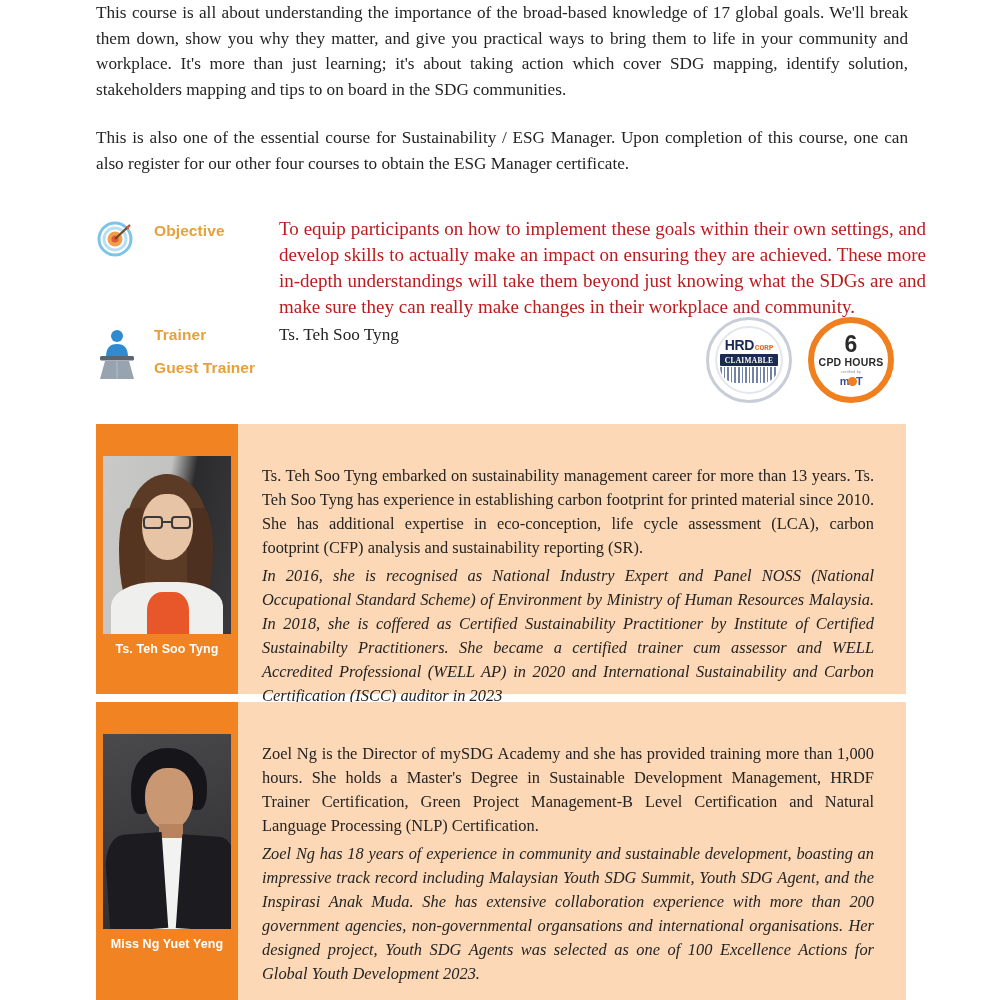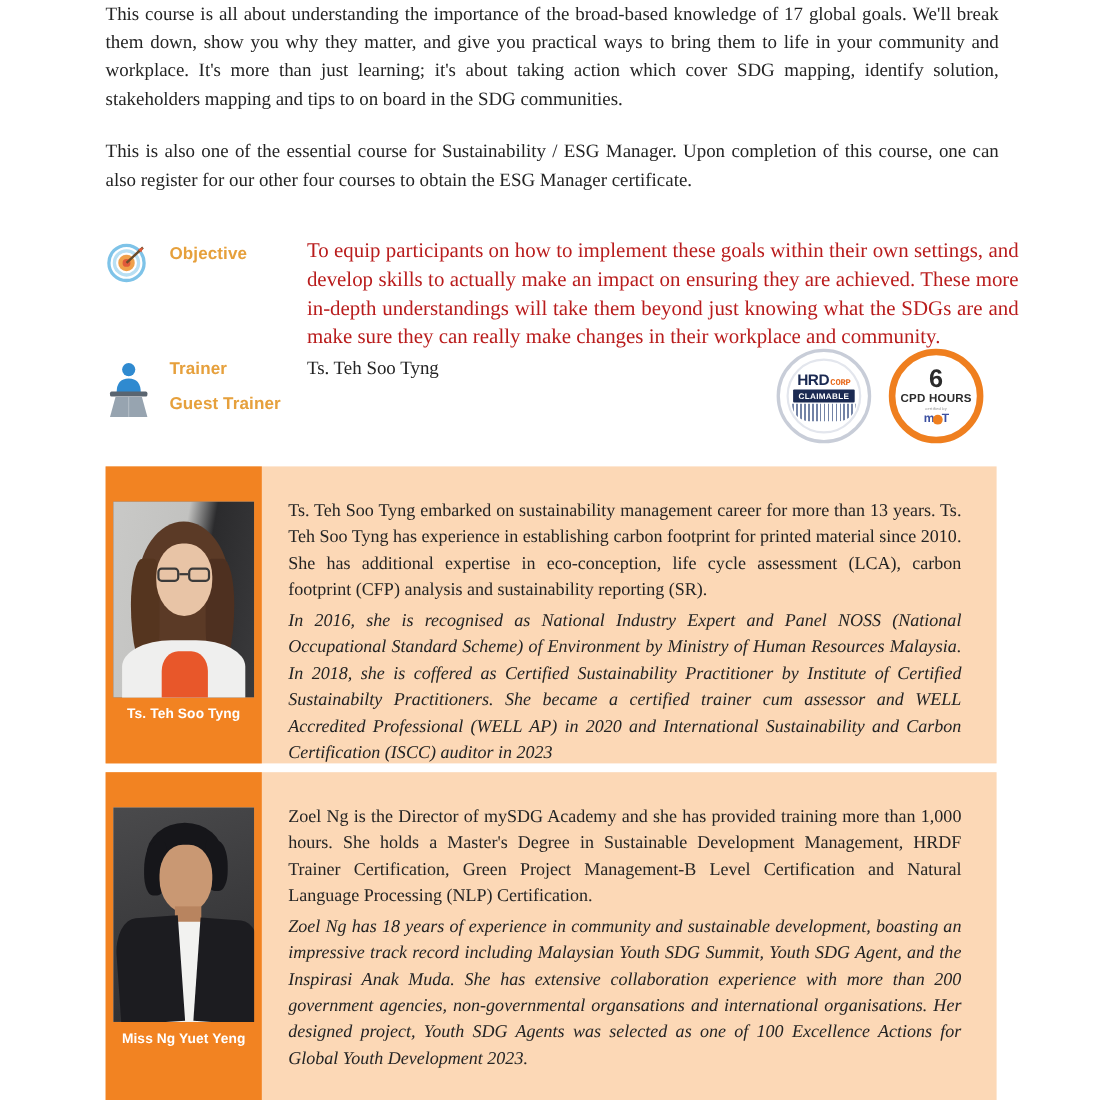--- a/index.html
+++ b/index.html
@@ -149,21 +149,21 @@
     font-weight: bold;
     font-size: 8px;
     color: #e86a1c;
     letter-spacing: -0.2px;
   }
   .hrd-claim {
     position: relative;
     z-index: 2;
     background: #1b2a52;
     color: #ffffff;
-    font-family: Liberation Sans, sans-serif;
+    font-family: Liberation Serif, serif;
     font-weight: bold;
     font-size: 7.4px;
     letter-spacing: .3px;
     padding: 1.5px 5px;
     border-radius: 1px;
   }
   .hrd-fan {
     position: relative;
     z-index: 2;
     width: 58px; height: 16px;
@@ -265,21 +265,21 @@
     font-size: 12.5px;
     color: #ffffff;
     text-align: center;
     width: 100%;
     padding: 8px 2px 0 2px;
     letter-spacing: .1px;
   }
 
   .bio-text-col {
     flex: 1 1 auto;
-    padding: 28px 32px 18px 24px;
+    padding: 40px 32px 18px 24px;
   }
   .bio-text-col p {
     font-size: 16.4px;
     line-height: 24px;
     text-align: justify;
     text-justify: inter-word;
     color: #242424;
   }
   .bio-text-col p + p { margin-top: 4px; font-style: italic; }
 

